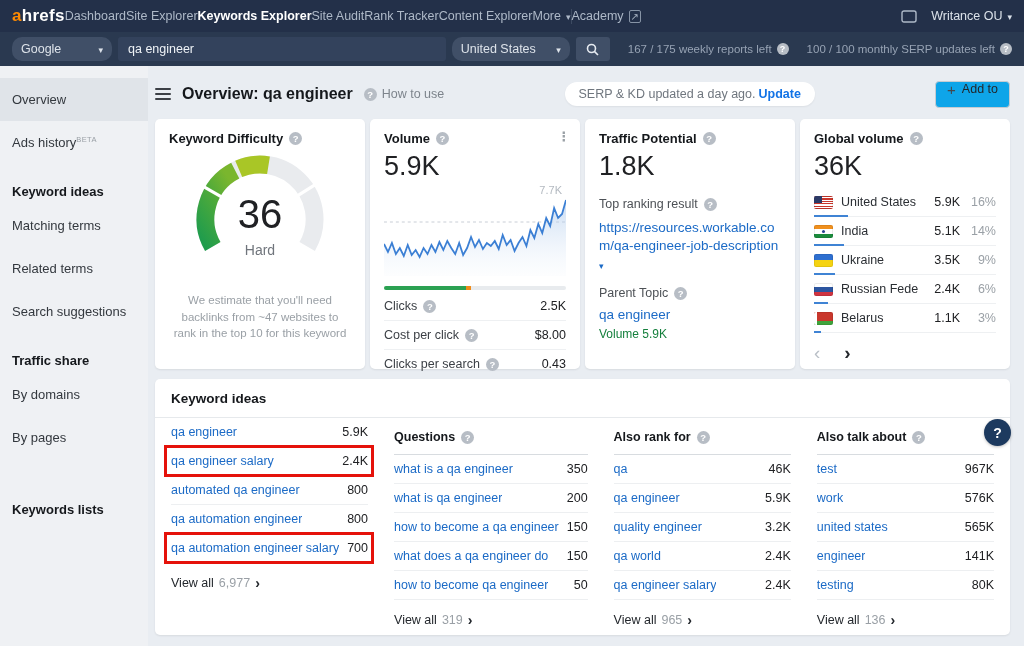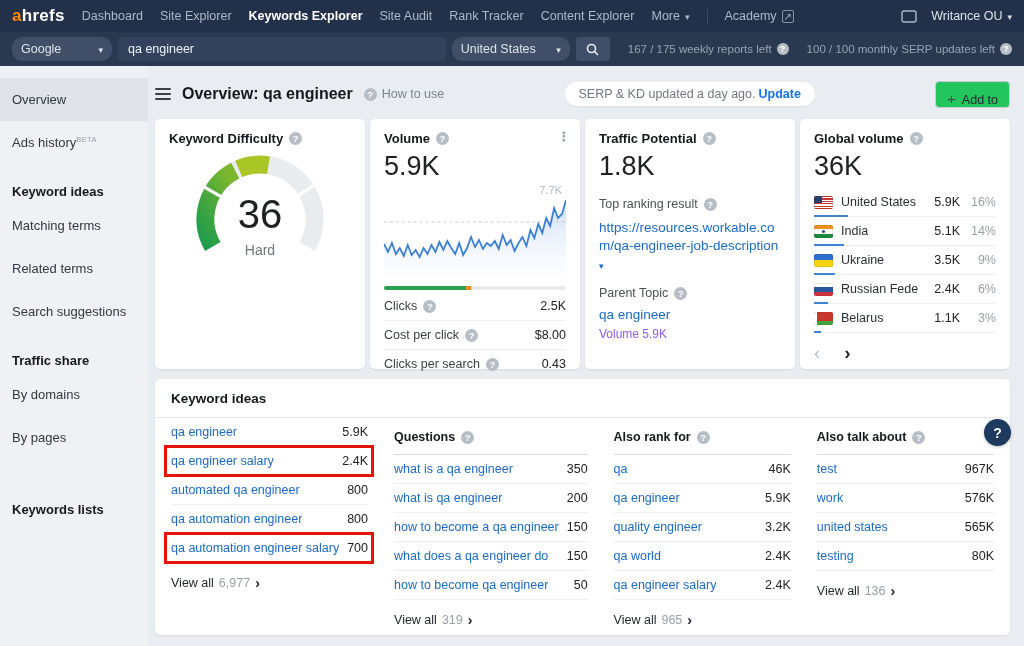--- a/index.html
+++ b/index.html
@@ -4,21 +4,21 @@
 <style>
   * { margin:0; padding:0; box-sizing:border-box; }
   html,body { width:1024px; height:646px; }
   body {
     background:#e9edf2;
     font-family:"Liberation Sans","DejaVu Sans",sans-serif;
     font-size:13px; color:#1d2126; overflow:hidden; position:relative;
   }
 
   
-  .topnav { height:32px; background:#233049; display:flex; align-items:center; padding:0 12px; gap:17px; }
+  .topnav { height:32px; background:#233049; display:flex; align-items:center; padding:0 12px; }
   .logo { font-weight:bold; font-size:17px; color:#fff; letter-spacing:.3px; cursor:pointer; }
   .logo .a { color:#ff8a00; }
   .nav-item { color:#aeb9c8; font-size:12.5px; cursor:pointer; white-space:nowrap; }
   .nav-item.active { color:#ffffff; font-weight:bold; }
   .nav-drop { display:flex; align-items:center; gap:5px; }
   .nav-sep { width:1px; height:15px; background:#3d4b62; }
   .nav-right { margin-left:auto; display:flex; align-items:center; gap:14px; color:#c3ccd8; font-size:12.5px; }
   .caret::before { content:"\25BE"; font-size:9px; line-height:1; }
   .ext::before { content:"\2197"; font-size:10px; border:1px solid #8794a6; border-radius:2px; padding:0 1px; color:#aeb9c8; }
 
@@ -46,21 +46,21 @@
   .main { flex:1; padding:13px 14px 0 7px; display:flex; flex-direction:column; min-width:0; }
 
   
   .page-head { display:flex; align-items:center; gap:11px; height:30px; margin-bottom:10px; }
   .burger { width:16px; display:flex; flex-direction:column; gap:3px; cursor:pointer; }
   .burger span { height:2px; background:#3c4046; border-radius:1px; }
   .page-title { font-size:16px; font-weight:bold; color:#15181c; white-space:nowrap; }
   .howto { color:#7d848c; font-size:12.5px; display:flex; gap:5px; align-items:center; cursor:pointer; }
   .update-pill { margin-left:auto; background:#fff; border-radius:14px; padding:5px 14px; font-size:12.5px; color:#6f767e; box-shadow:0 1px 2px rgba(0,0,0,.06); white-space:nowrap; }
   .update-pill .upd { color:#1273e6; font-weight:bold; margin-left:3px; cursor:pointer; }
-  .addto-btn { margin-left:auto; background:#22c55e; border:1px solid #c6ccd2; border-radius:4px; height:27px; padding:0 11px; font-size:12.5px; display:flex; align-items:flex-end; gap:6px; color:#23272c; cursor:pointer; font-family:inherit; }
+  .addto-btn { margin-left:auto; background:#0ea5e9; border:1px solid #c6ccd2; border-radius:4px; height:27px; padding:0 11px; font-size:12.5px; display:flex; align-items:flex-start; gap:6px; color:#23272c; cursor:pointer; font-family:inherit; }
   .plus::before { content:"+"; font-size:15px; line-height:1; color:#43484e; }
 
   
   .cards { display:flex; gap:5px; }
   .card { background:#fff; border-radius:5px; box-shadow:0 1px 2px rgba(29,33,41,.09); flex:1; height:250px; padding:12px 14px; position:relative; min-width:0; }
   .card-title { font-weight:bold; font-size:13px; display:flex; align-items:center; gap:6px; color:#15181c; }
   .big-val { font-size:27px; color:#202124; margin-top:5px; }
 
   
   .gauge-wrap { width:152px; height:128px; margin:6px auto 0; position:relative; }
@@ -79,21 +79,21 @@
   .metric-row { display:flex; justify-content:space-between; align-items:center; padding:7px 0; border-bottom:1px solid #eef0f2; font-size:12.5px; color:#3c4046; }
   .metric-row:last-child { border-bottom:none; }
   .metric-label { display:flex; align-items:center; gap:6px; }
   .metric-val { color:#202124; }
 
   
   .sub-label { color:#4d5156; font-size:12.5px; margin-top:15px; display:flex; gap:6px; align-items:center; }
   .tp-url { color:#1b6ac6; font-size:13.5px; line-height:1.35; margin-top:8px; word-break:break-all; cursor:pointer; }
   .caret-blue { color:#1b6ac6; font-size:10px; margin-top:5px; cursor:pointer; }
   .tp-parent { color:#1b6ac6; font-size:13.5px; margin-top:7px; cursor:pointer; }
-  .tp-vol { color:#8b5cf6; font-size:12px; margin-top:5px; }
+  .tp-vol { color:#15803d; font-size:12px; margin-top:5px; }
 
   
   .country-row { display:flex; align-items:center; gap:8px; padding:7px 0; border-bottom:1px solid #eef0f2; position:relative; font-size:12.5px; }
   .country-name { flex:1; color:#2a2e33; white-space:nowrap; overflow:hidden; }
   .c-vol { color:#202124; width:34px; text-align:right; flex:none; }
   .c-share { color:#9aa0a6; width:28px; text-align:right; flex:none; }
   .country-bar { position:absolute; left:0; bottom:-1px; height:2px; background:#3f83d4; }
   .flag { width:19px; height:13px; border-radius:2px; position:relative; flex:none; box-shadow:inset 0 0 0 1px rgba(0,0,0,.08); overflow:hidden; }
   .flag-us { background:repeating-linear-gradient(180deg,#c9372c 0 1.2px,#fff 1.2px 2.4px); }
   .flag-us::after { content:""; position:absolute; left:0; top:0; width:8px; height:7px; background:#2c3a66; }
@@ -238,20 +238,21 @@
             </defs>
             <path d="M25 90 A52 52 0 1 1 115 90" fill="none" stroke="#e9ebee" stroke-width="17"></path>
             <path d="M25 90 A52 52 0 0 1 46.4 17.7" fill="none" stroke="url(#kdGrad)" stroke-width="17"></path>
             <path d="M49.7 16.1 A52 52 0 0 1 78.1 12.6" fill="none" stroke="#a9c626" stroke-width="17"></path>
             <line x1="34.5" y1="43.5" x2="15.4" y2="32.5" stroke="#ffffff" stroke-width="3"></line>
             <line x1="104.8" y1="42.3" x2="123.4" y2="30.6" stroke="#ffffff" stroke-width="3"></line>
           </svg>
           <div class="gauge-num">36</div>
           <div class="gauge-label">Hard</div>
         </div>
+        <div class="kd-note">We estimate that you'll need backlinks from ~47 websites to rank in the top 10 for this keyword</div>
       </div>
 
       <div class="card">
         <div class="kebab"></div>
         <div class="card-title">
             <span>Volume</span>
             <span class="qicon"></span>
           </div>
         <div class="big-val">5.9K</div>
         <div class="spark">
@@ -472,20 +473,24 @@
             </div>
           <div class="k-row">
               <span class="k-link">work</span>
               <span class="k-val">576K</span>
             </div>
           <div class="k-row">
               <span class="k-link">united states</span>
               <span class="k-val">565K</span>
             </div>
           <div class="k-row">
+              <span class="k-link">engineer</span>
+              <span class="k-val">141K</span>
+            </div>
+          <div class="k-row">
               <span class="k-link">testing</span>
               <span class="k-val">80K</span>
             </div>
           <div class="k-foot">
               <span>View all</span>
               <span class="k-count">136</span>
               <span class="chev"></span>
             </div>
         </div>
       </div>

